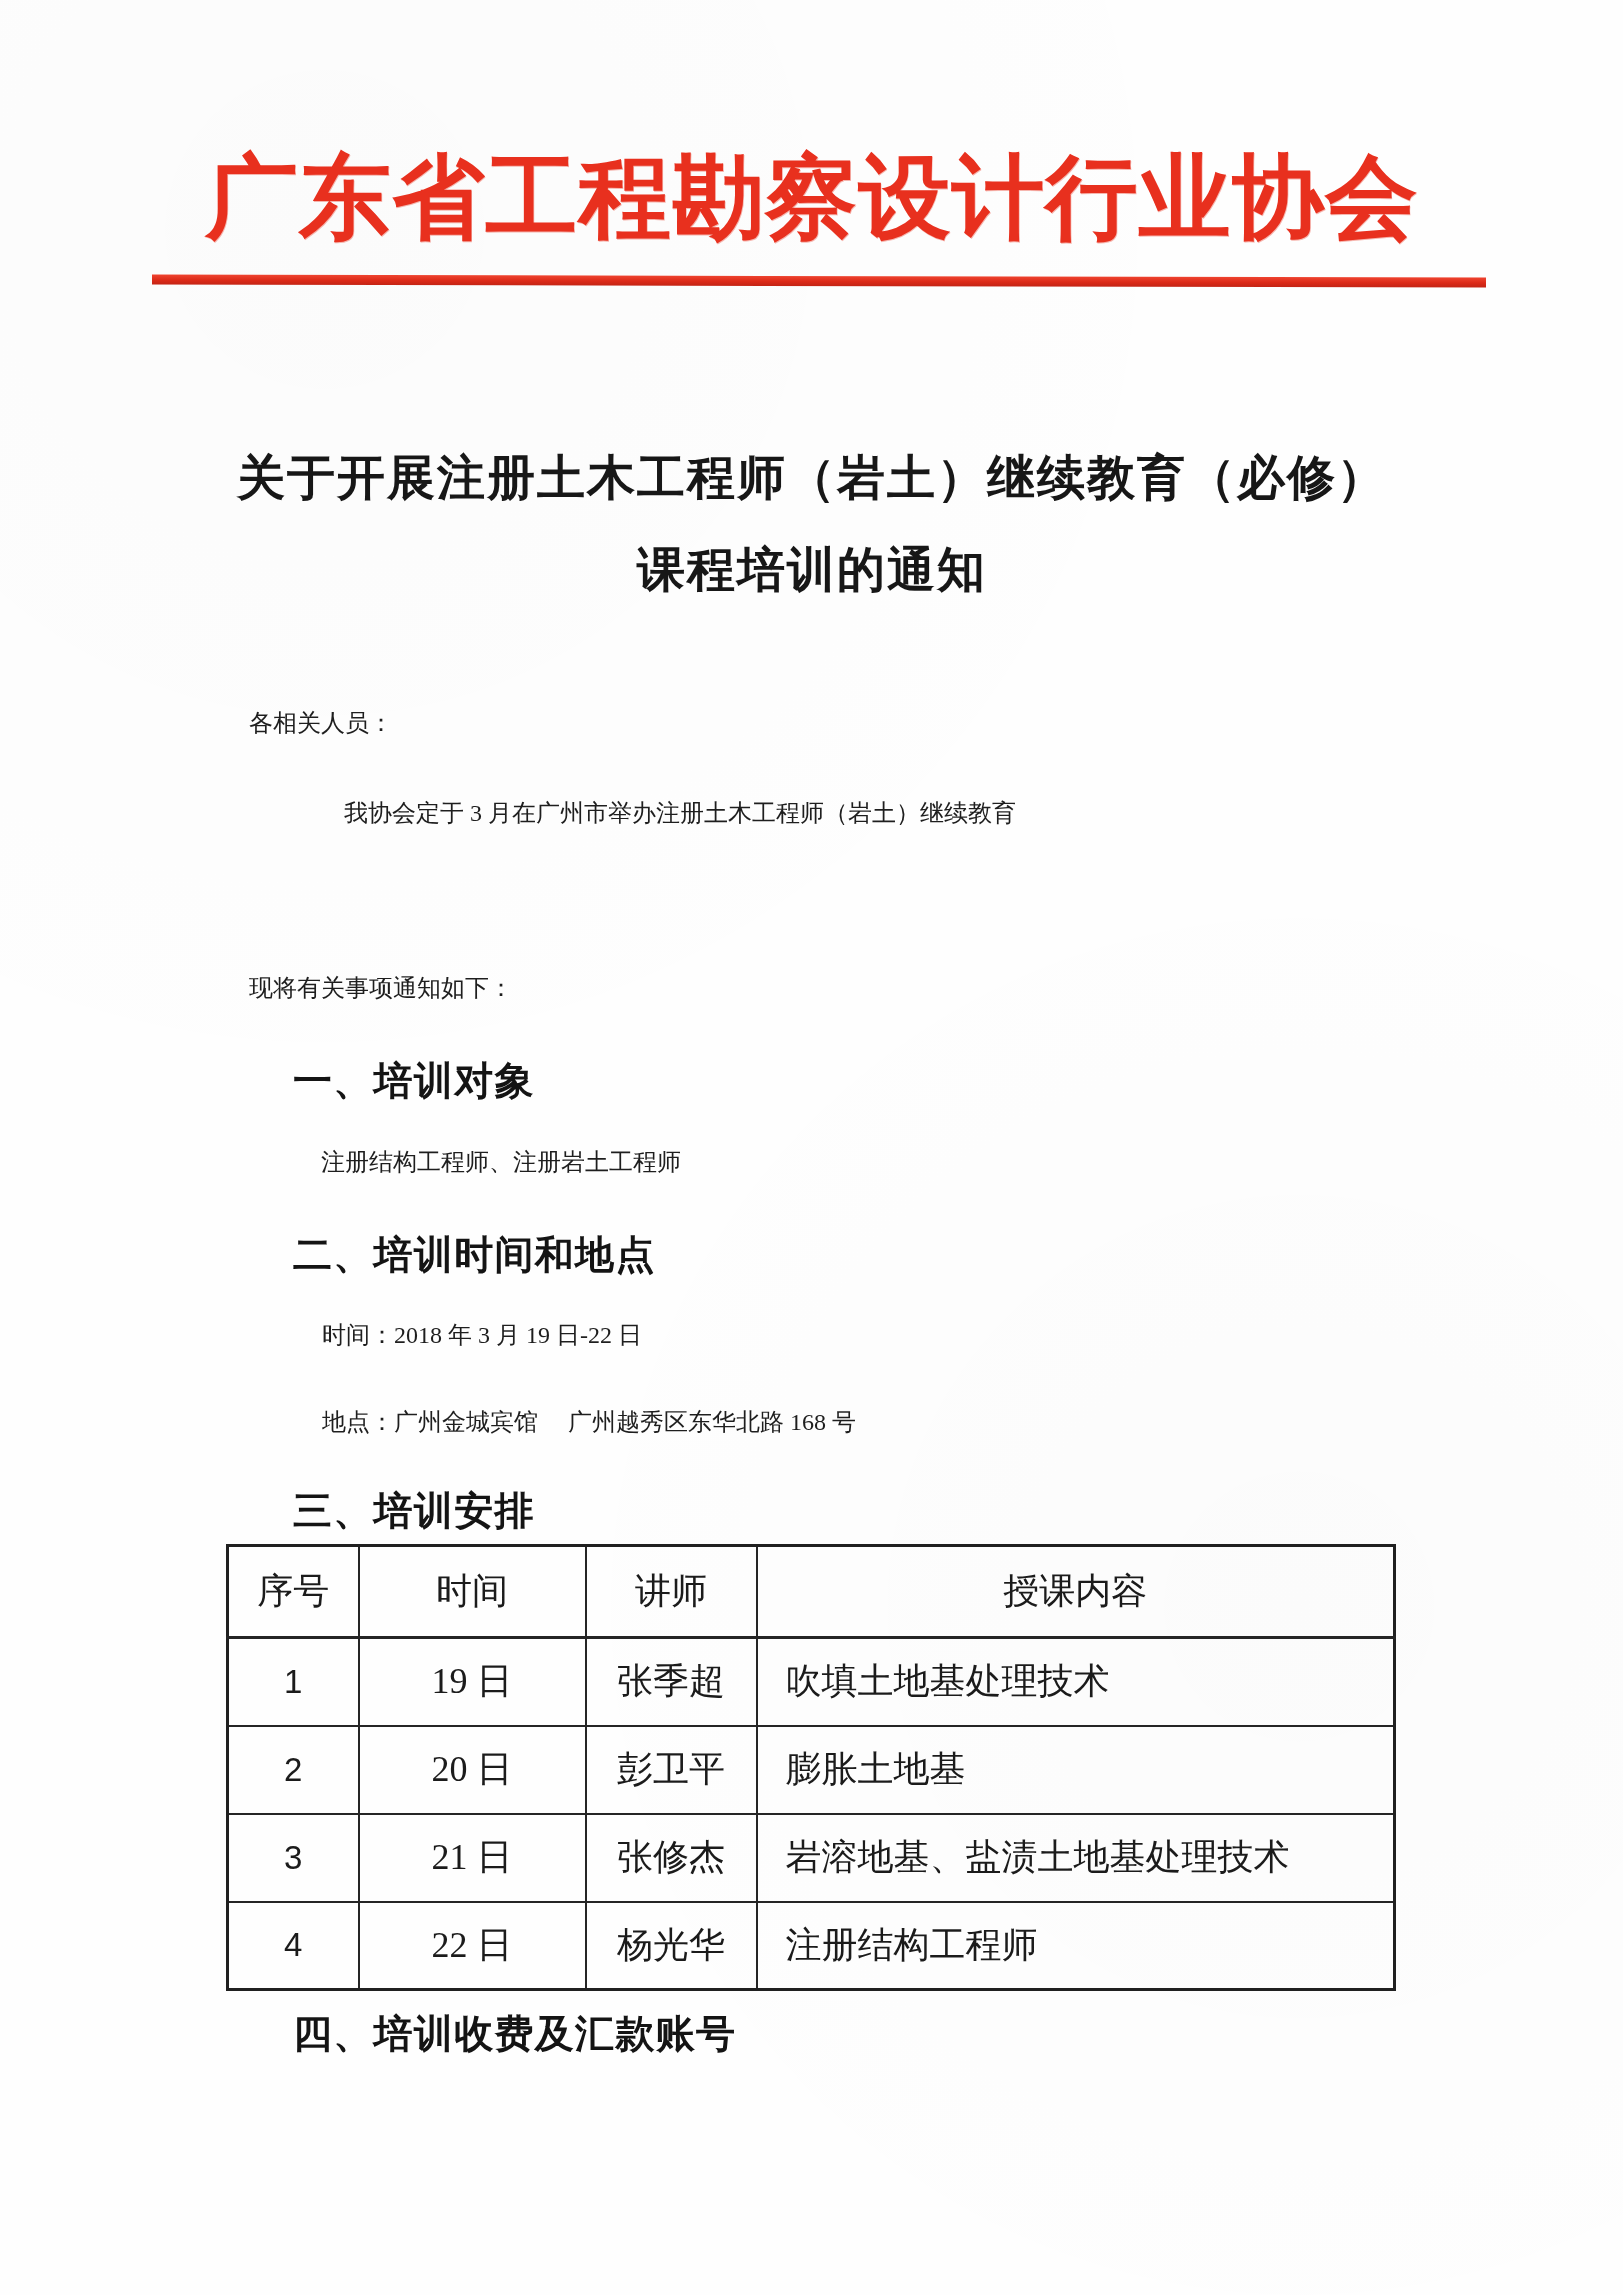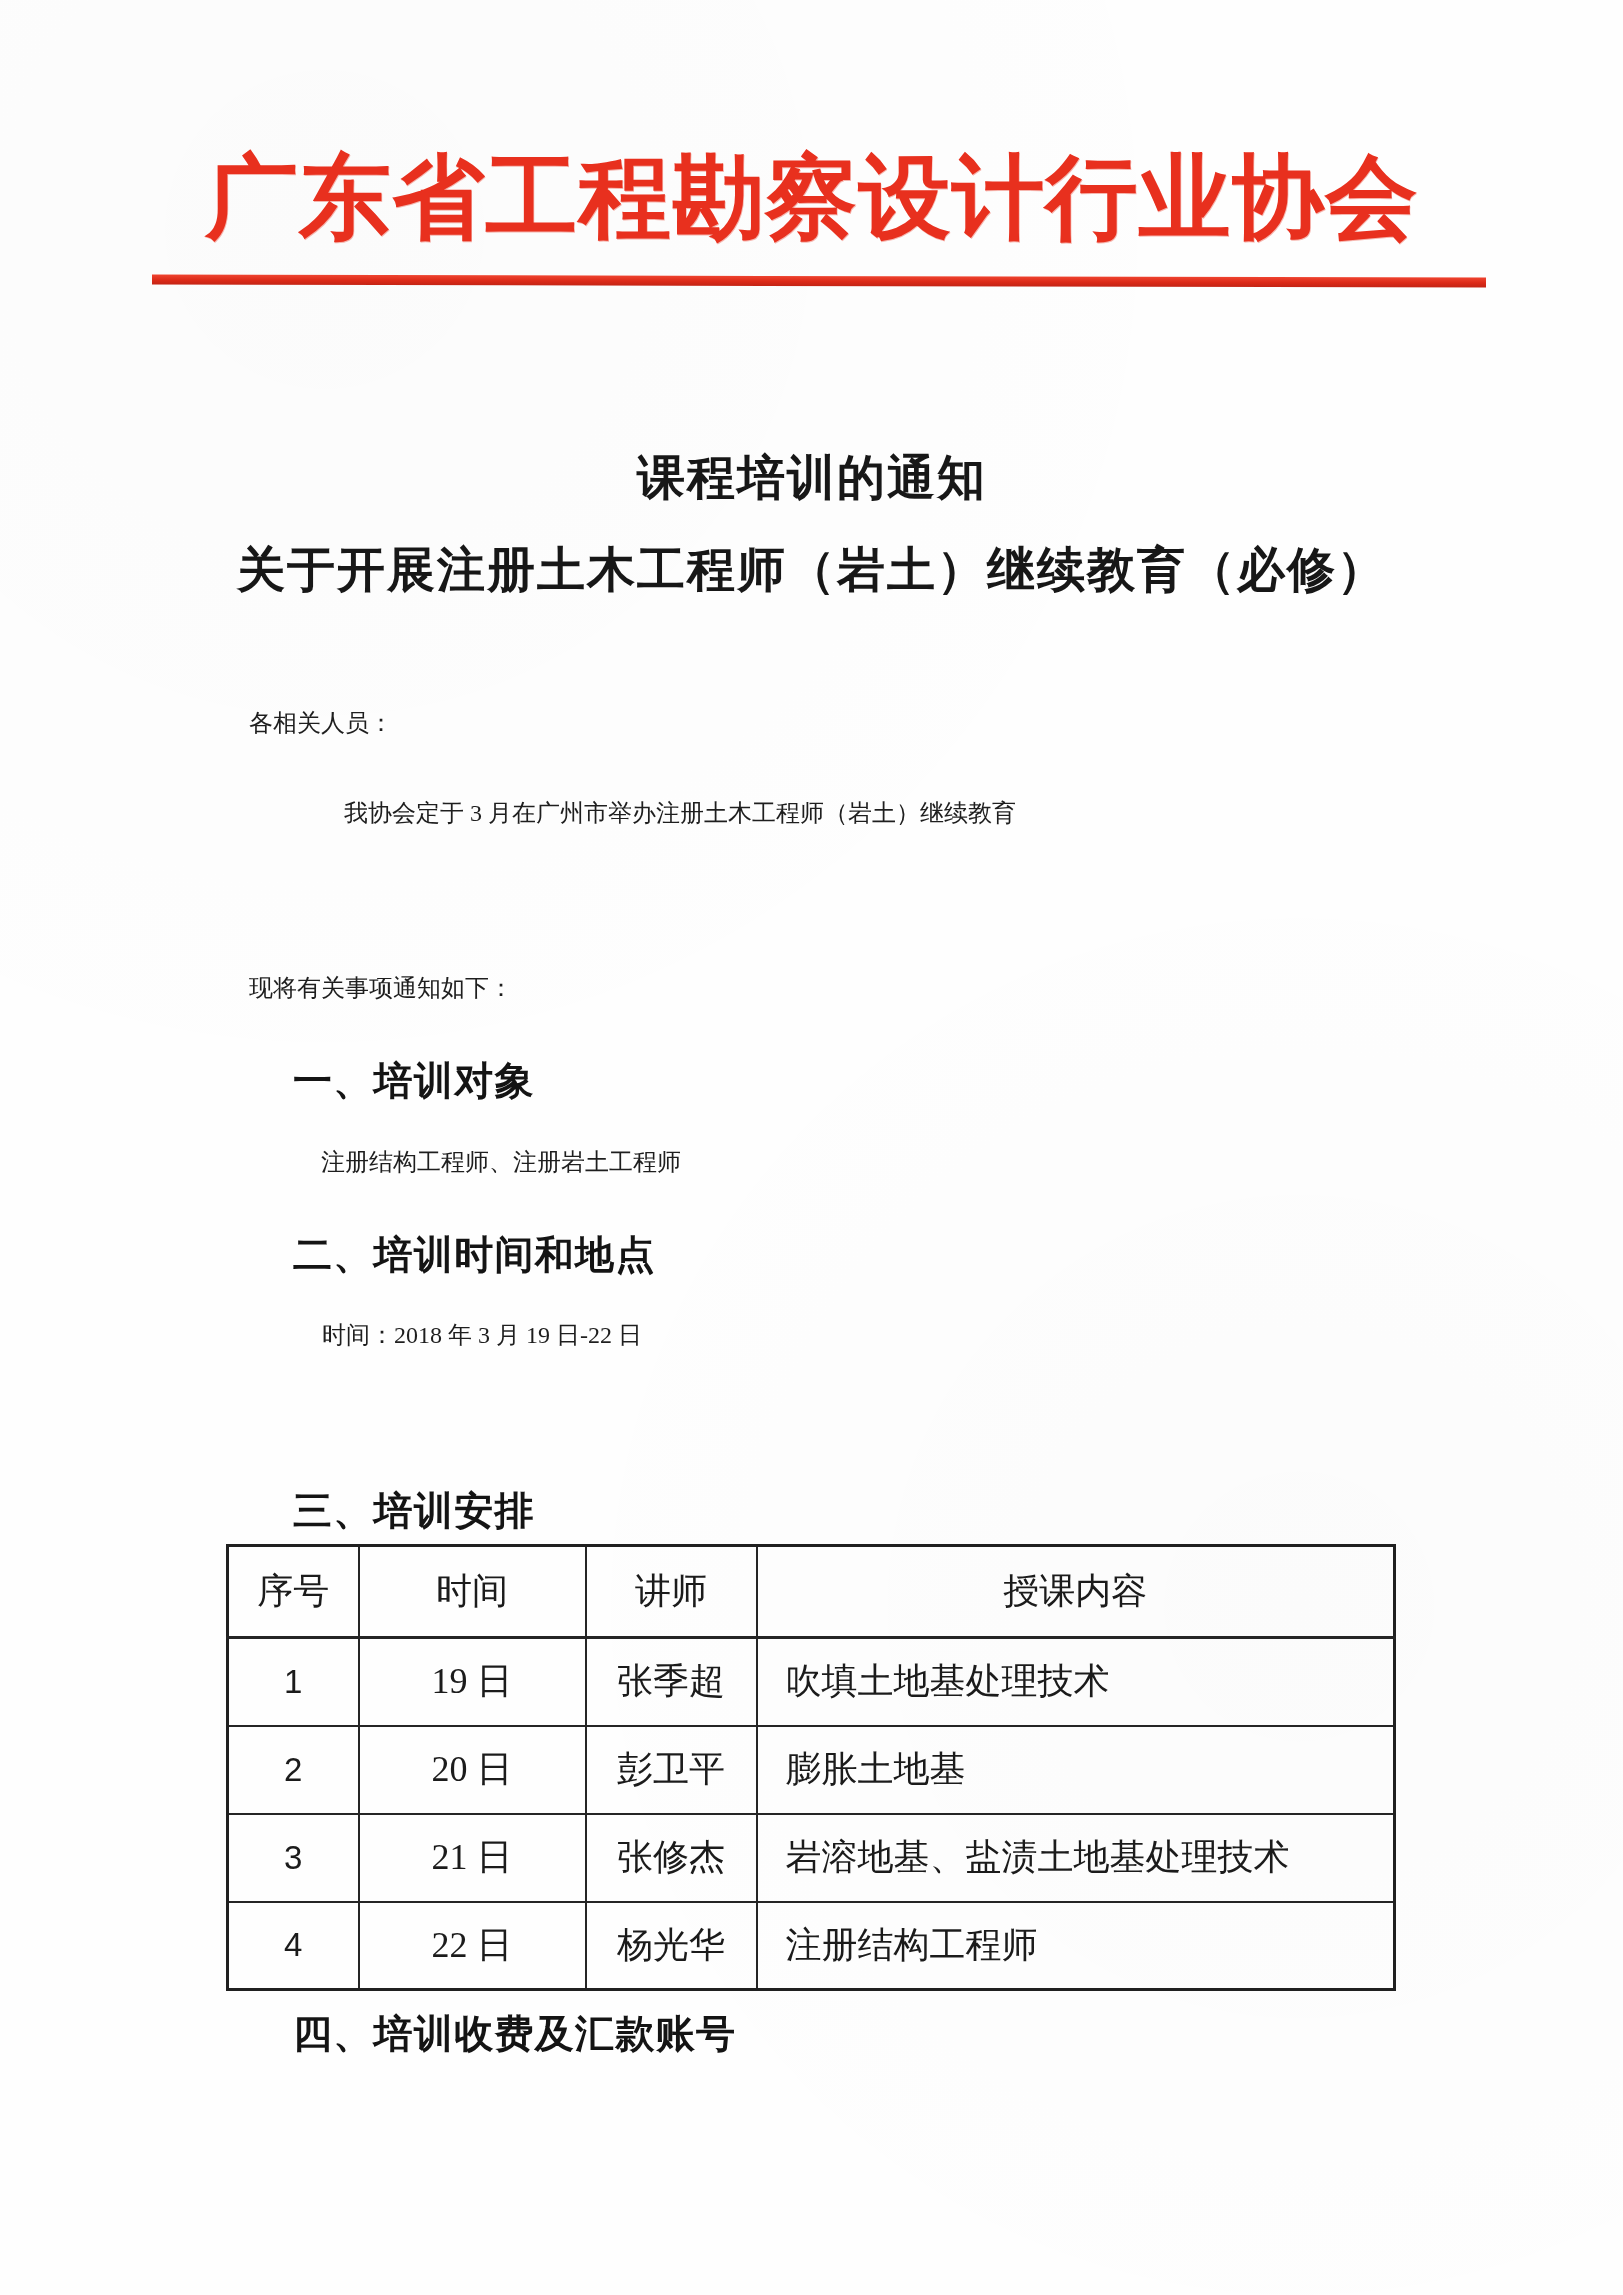--- a/index.html
+++ b/index.html
@@ -111,39 +111,40 @@
 </head>
 <body style="--accent: #e8301e; --rule: #dc2a18; --ink: #1c1c1c;">
 
 <div class="page">
 
   <div class="org-title">广东省工程勘察设计行业协会</div>
 
   <div class="red-rule"></div>
 
   <h1 class="doc-title">
+    <span>关于开展注册土木工程师（岩土）继续教育（必修）</span>
     <span>课程培训的通知</span>
-    <span>关于开展注册土木工程师（岩土）继续教育（必修）</span>
   </h1>
 
   <div class="line" style="top:711px; left:249px;">各相关人员：</div>
 
   <div class="line" style="top:801px; left:323px;margin-left:21px;">我协会定于 3 月在广州市举办注册土木工程师（岩土）继续教育</div>
 
 
   <div class="line" style="top:976px; left:249px;">现将有关事项通知如下：</div>
 
   <div class="heading" style="top:1061px; left:293px;">一、培训对象</div>
 
   <div class="line" style="top:1150px; left:321px;">注册结构工程师、注册岩土工程师</div>
 
   <div class="heading" style="top:1235px; left:293px;">二、培训时间和地点</div>
 
   <div class="line" style="top:1323px; left:322px;">时间：2018 年 3 月 19 日-22 日</div>
 
+  <div class="line" style="top:1410px; left:322px;">地点：广州金城宾馆　 广州越秀区东华北路 168 号</div>
 
   <div class="heading" style="top:1491px; left:293px;">三、培训安排</div>
 
   <table class="schedule">
     <colgroup>
       <col class="c1">
         <col class="c2">
         <col class="c3">
         <col class="c4">
     </colgroup>

